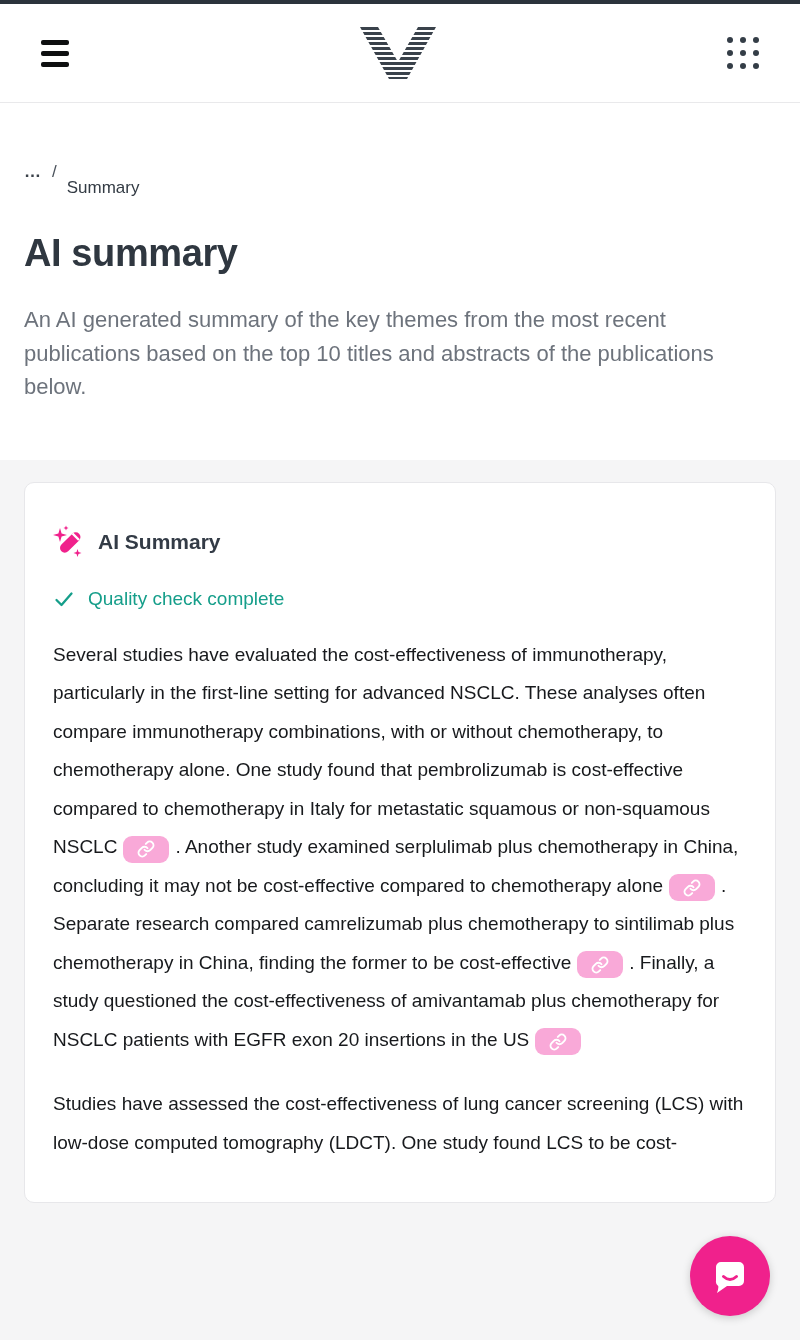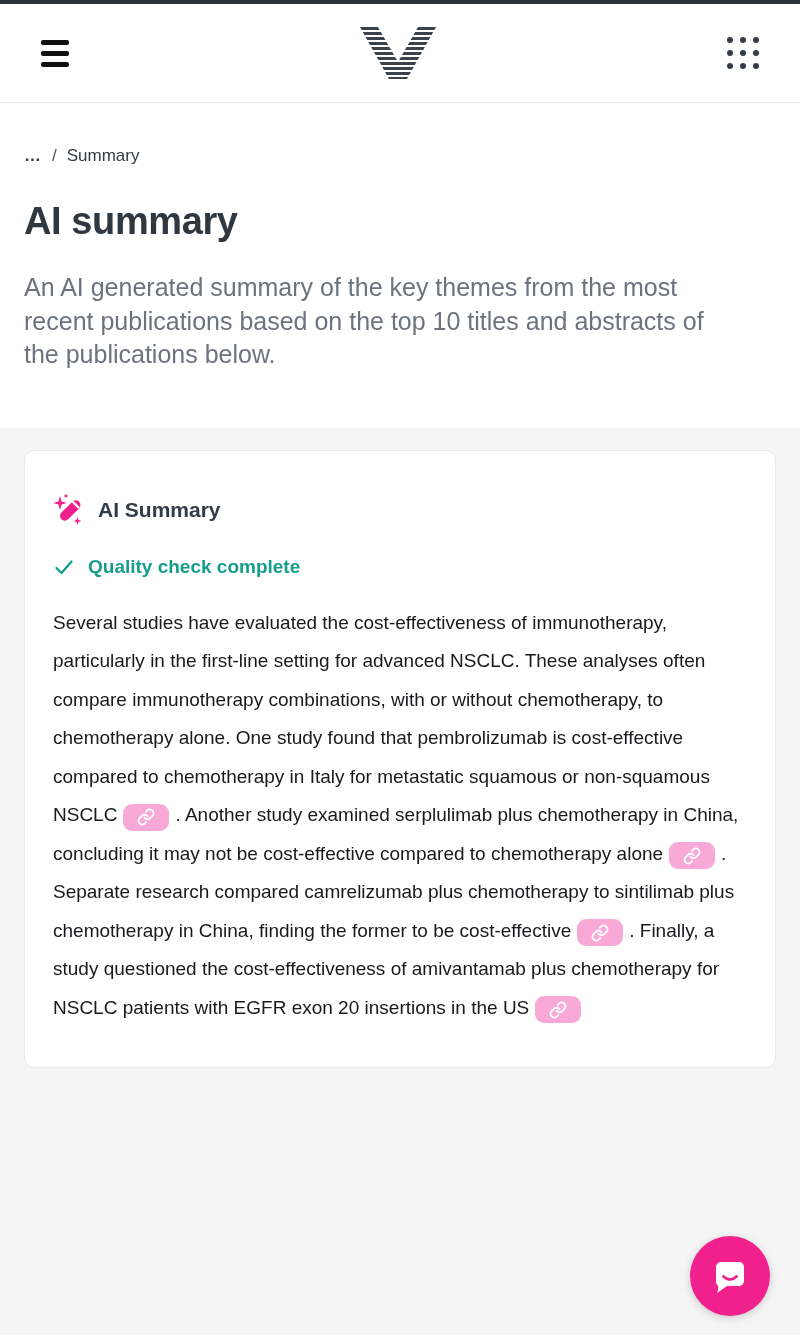--- a/index.html
+++ b/index.html
@@ -30,32 +30,32 @@
   }
   .hamburger{display:flex;flex-direction:column;gap:6px;cursor:pointer;background:none;border:none;}
   .hamburger span{display:block;width:28px;height:5px;border-radius:2px;background:#0E0F10;}
   .logo{line-height:0;}
   .grid-icon{display:grid;grid-template-columns:repeat(3,6px);grid-gap:7px;cursor:pointer;background:none;border:none;}
   .grid-icon i{width:6px;height:6px;border-radius:50%;background:#343D47;}
   .white-zone{padding:43px 24px 56px;background:#fff;}
   .breadcrumb{font-size:17px;color:#3A4149;display:flex;align-items:center;gap:10px;}
   .crumb-ellipsis{font-weight:800;letter-spacing:1px;cursor:pointer;}
   .crumb-sep{color:#4A525B;font-weight:400;}
-  .crumb-current{font-weight:500;color:#333B44;}
+  .crumb-current{font-weight:500;color:#333B44;margin-top:32px;}
   h1{margin-top:34px;font-size:38px;font-weight:700;color:var(--dark);letter-spacing:-0.4px;}
-  .page-desc{margin-top:28px;font-size:25px;line-height:33.5px;color:var(--muted);max-width:715px;}
+  .page-desc{margin-top:28px;font-size:22px;line-height:33.5px;color:var(--muted);max-width:715px;}
   .gray-zone{background:var(--page-gray);padding:22px 24px 0;min-height:907px;}
   .card{
     background:#fff;border:1px solid var(--border);border-radius:10px;
     padding:42px 28px 40px;
   }
   .card-head{display:flex;align-items:center;gap:13px;}
   .card-head h2{font-size:21px;font-weight:700;color:#333B46;}
   .status-row{margin-top:29px;display:flex;align-items:center;gap:13px;
-    color:var(--teal);font-size:19px;font-weight:700;}
+    color:var(--teal);font-size:19px;font-weight:400;}
   .body-para{margin-top:26px;font-size:19px;line-height:38.5px;color:var(--body-text);}
   .link-pill{
     display:inline-flex;align-items:center;justify-content:center;
     width:46px;height:27px;border-radius:9px;background:var(--pill-pink);
     vertical-align:-5px;margin:0 6px;cursor:pointer;
   }
   .chat-fab{
     position:absolute;left:690px;top:1236px;width:80px;height:80px;border-radius:50%;
     background:var(--accent-pink);border:none;display:flex;align-items:center;justify-content:center;
     cursor:pointer;box-shadow:0 2px 8px rgba(0,0,0,.18);
@@ -163,20 +163,21 @@
             <svg width="18" height="18" viewBox="0 0 24 24" fill="none" stroke="#fff" stroke-width="2.6" stroke-linecap="round" stroke-linejoin="round">
               <path d="M10 13a5 5 0 0 0 7.54.54l3-3a5 5 0 0 0-7.07-7.07l-1.72 1.71"></path>
               <path d="M14 11a5 5 0 0 0-7.54-.54l-3 3a5 5 0 0 0 7.07 7.07l1.71-1.71"></path>
             </svg>
           </span>. Finally, a study questioned the cost-effectiveness of amivantamab plus chemotherapy for NSCLC patients with EGFR exon 20 insertions in the US<span class="link-pill">
             <svg width="18" height="18" viewBox="0 0 24 24" fill="none" stroke="#fff" stroke-width="2.6" stroke-linecap="round" stroke-linejoin="round">
               <path d="M10 13a5 5 0 0 0 7.54.54l3-3a5 5 0 0 0-7.07-7.07l-1.72 1.71"></path>
               <path d="M14 11a5 5 0 0 0-7.54-.54l-3 3a5 5 0 0 0 7.07 7.07l1.71-1.71"></path>
             </svg>
           </span></p>
+        <p class="body-para">Studies have assessed the cost-effectiveness of lung cancer screening (LCS) with low-dose computed tomography (LDCT). One study found LCS to be cost-</p>
       </div>
 
   </section>
 </div>
 
 <button class="chat-fab">
   <span style="line-height:0">
     <svg width="42" height="42" viewBox="0 0 42 42">
       <path fill="#fff" d="M12 7 h18 a5 5 0 0 1 5 5 v14 a5 5 0 0 1 -5 5 H18 l-10 7 q1.8-5 1.2-7 A5 5 0 0 1 7 26 V12 a5 5 0 0 1 5 -5 Z"></path>
       <path d="M14.5 21.5 q6.5 6 13 0" fill="none" stroke="#F0218C" stroke-width="3" stroke-linecap="round"></path>

